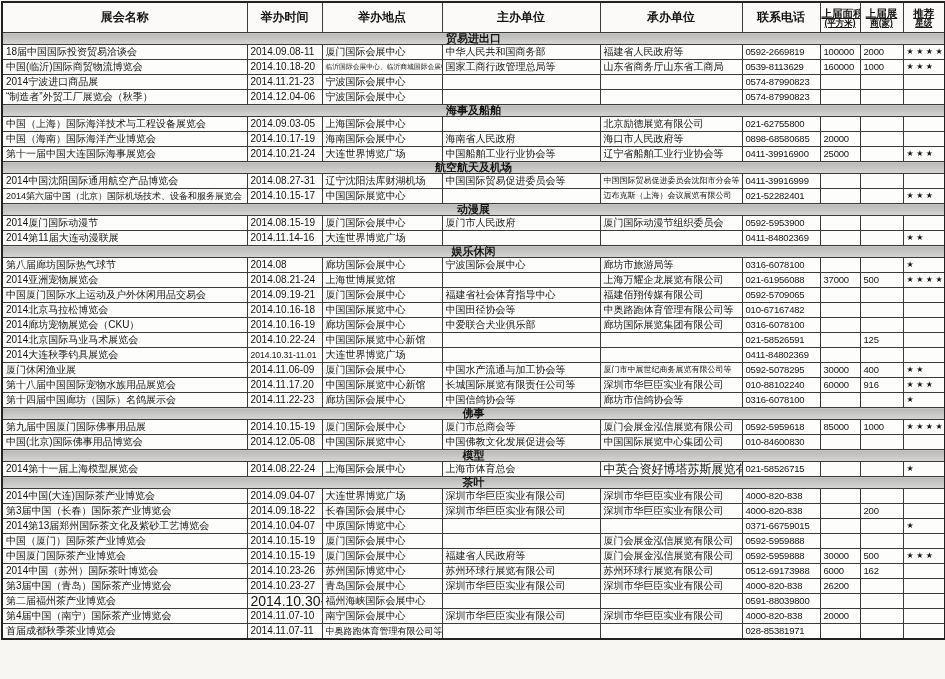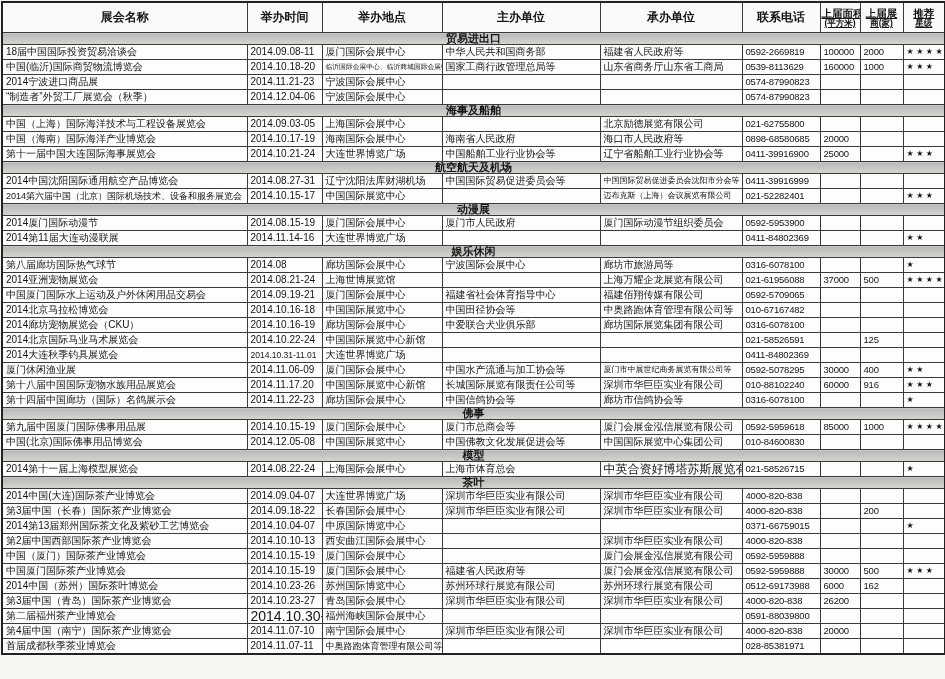--- a/index.html
+++ b/index.html
@@ -402,31 +402,20 @@
           <td class="c1">2014.10.04-07</td>
           <td class="c2">中原国际博览中心</td>
           <td class="c3"></td>
           <td class="c4"></td>
           <td class="c5">0371-66759015</td>
           <td class="c6"></td>
           <td class="c7"></td>
           <td class="c8">★</td>
         </tr>
         <tr class="data-row">
-          <td class="c0">第2届中国西部国际茶产业博览会</td>
-          <td class="c1">2014.10.10-13</td>
-          <td class="c2">西安曲江国际会展中心</td>
-          <td class="c3"></td>
-          <td class="c4">深圳市华巨臣实业有限公司</td>
-          <td class="c5">4000-820-838</td>
-          <td class="c6"></td>
-          <td class="c7"></td>
-          <td class="c8"></td>
-        </tr>
-        <tr class="data-row">
           <td class="c0">中国（厦门）国际茶产业博览会</td>
           <td class="c1">2014.10.15-19</td>
           <td class="c2">厦门国际会展中心</td>
           <td class="c3"></td>
           <td class="c4">厦门会展金泓信展览有限公司</td>
           <td class="c5">0592-5959888</td>
           <td class="c6"></td>
           <td class="c7"></td>
           <td class="c8"></td>
         </tr>

